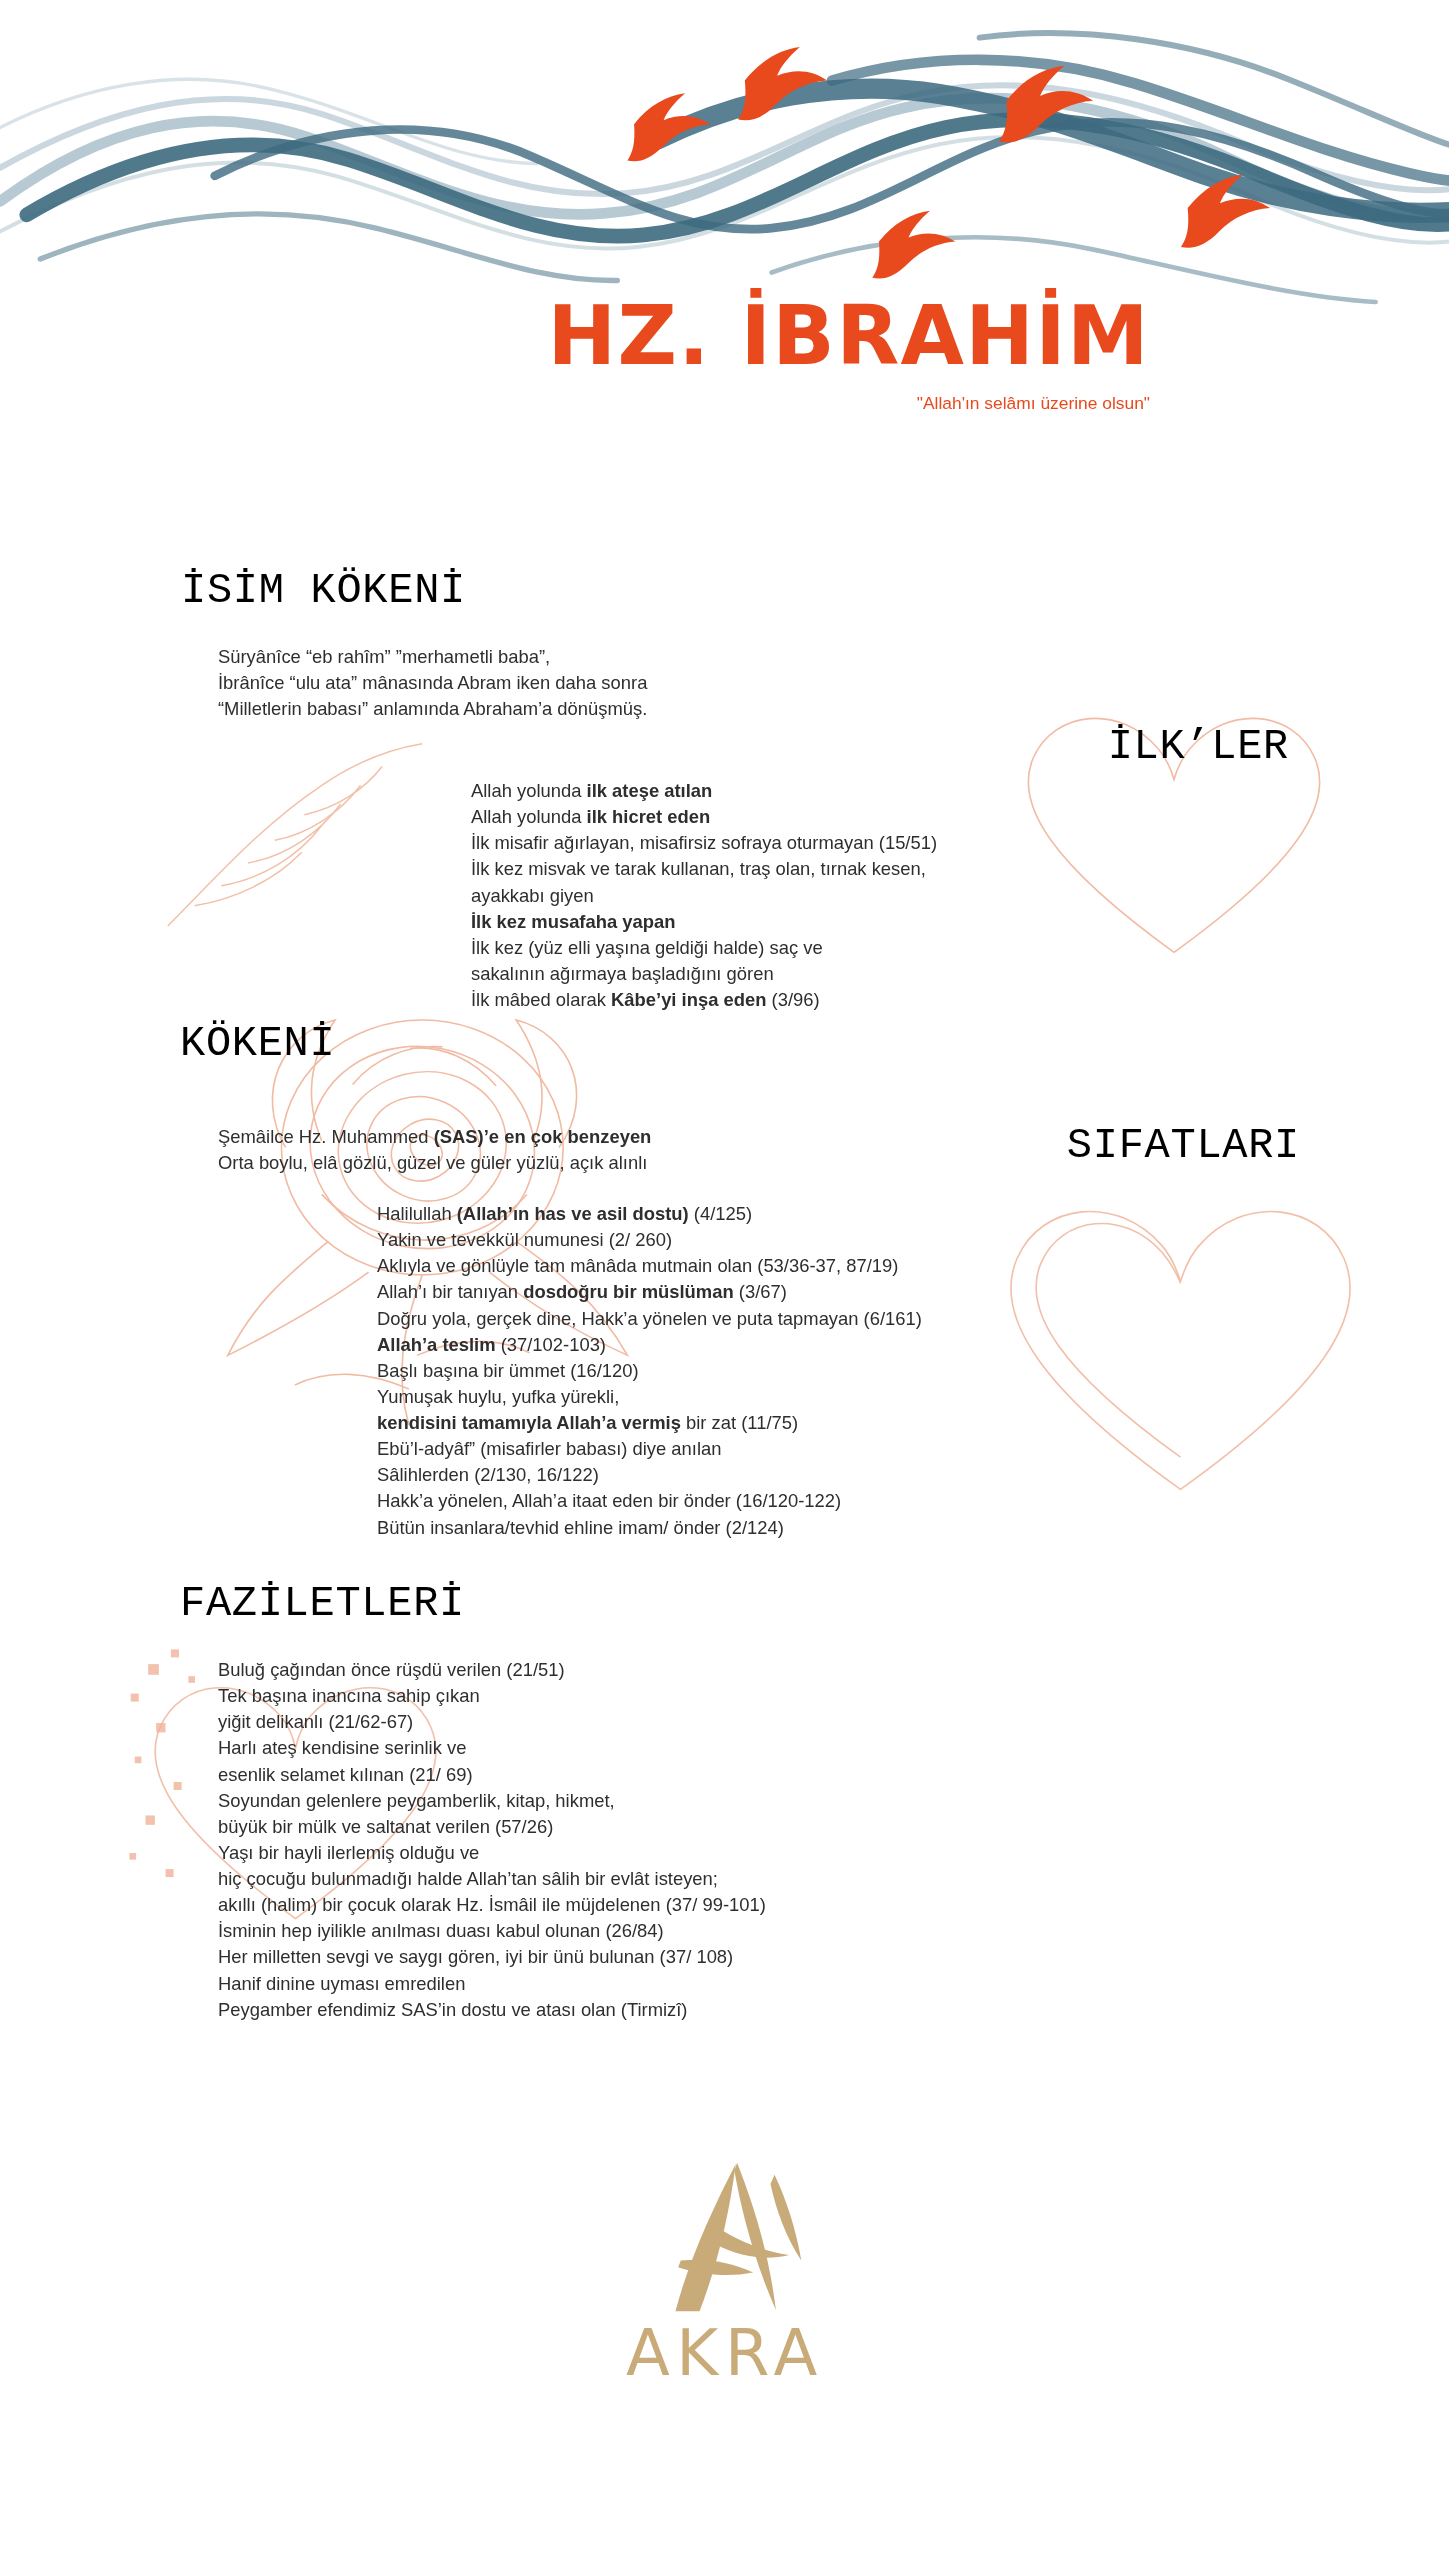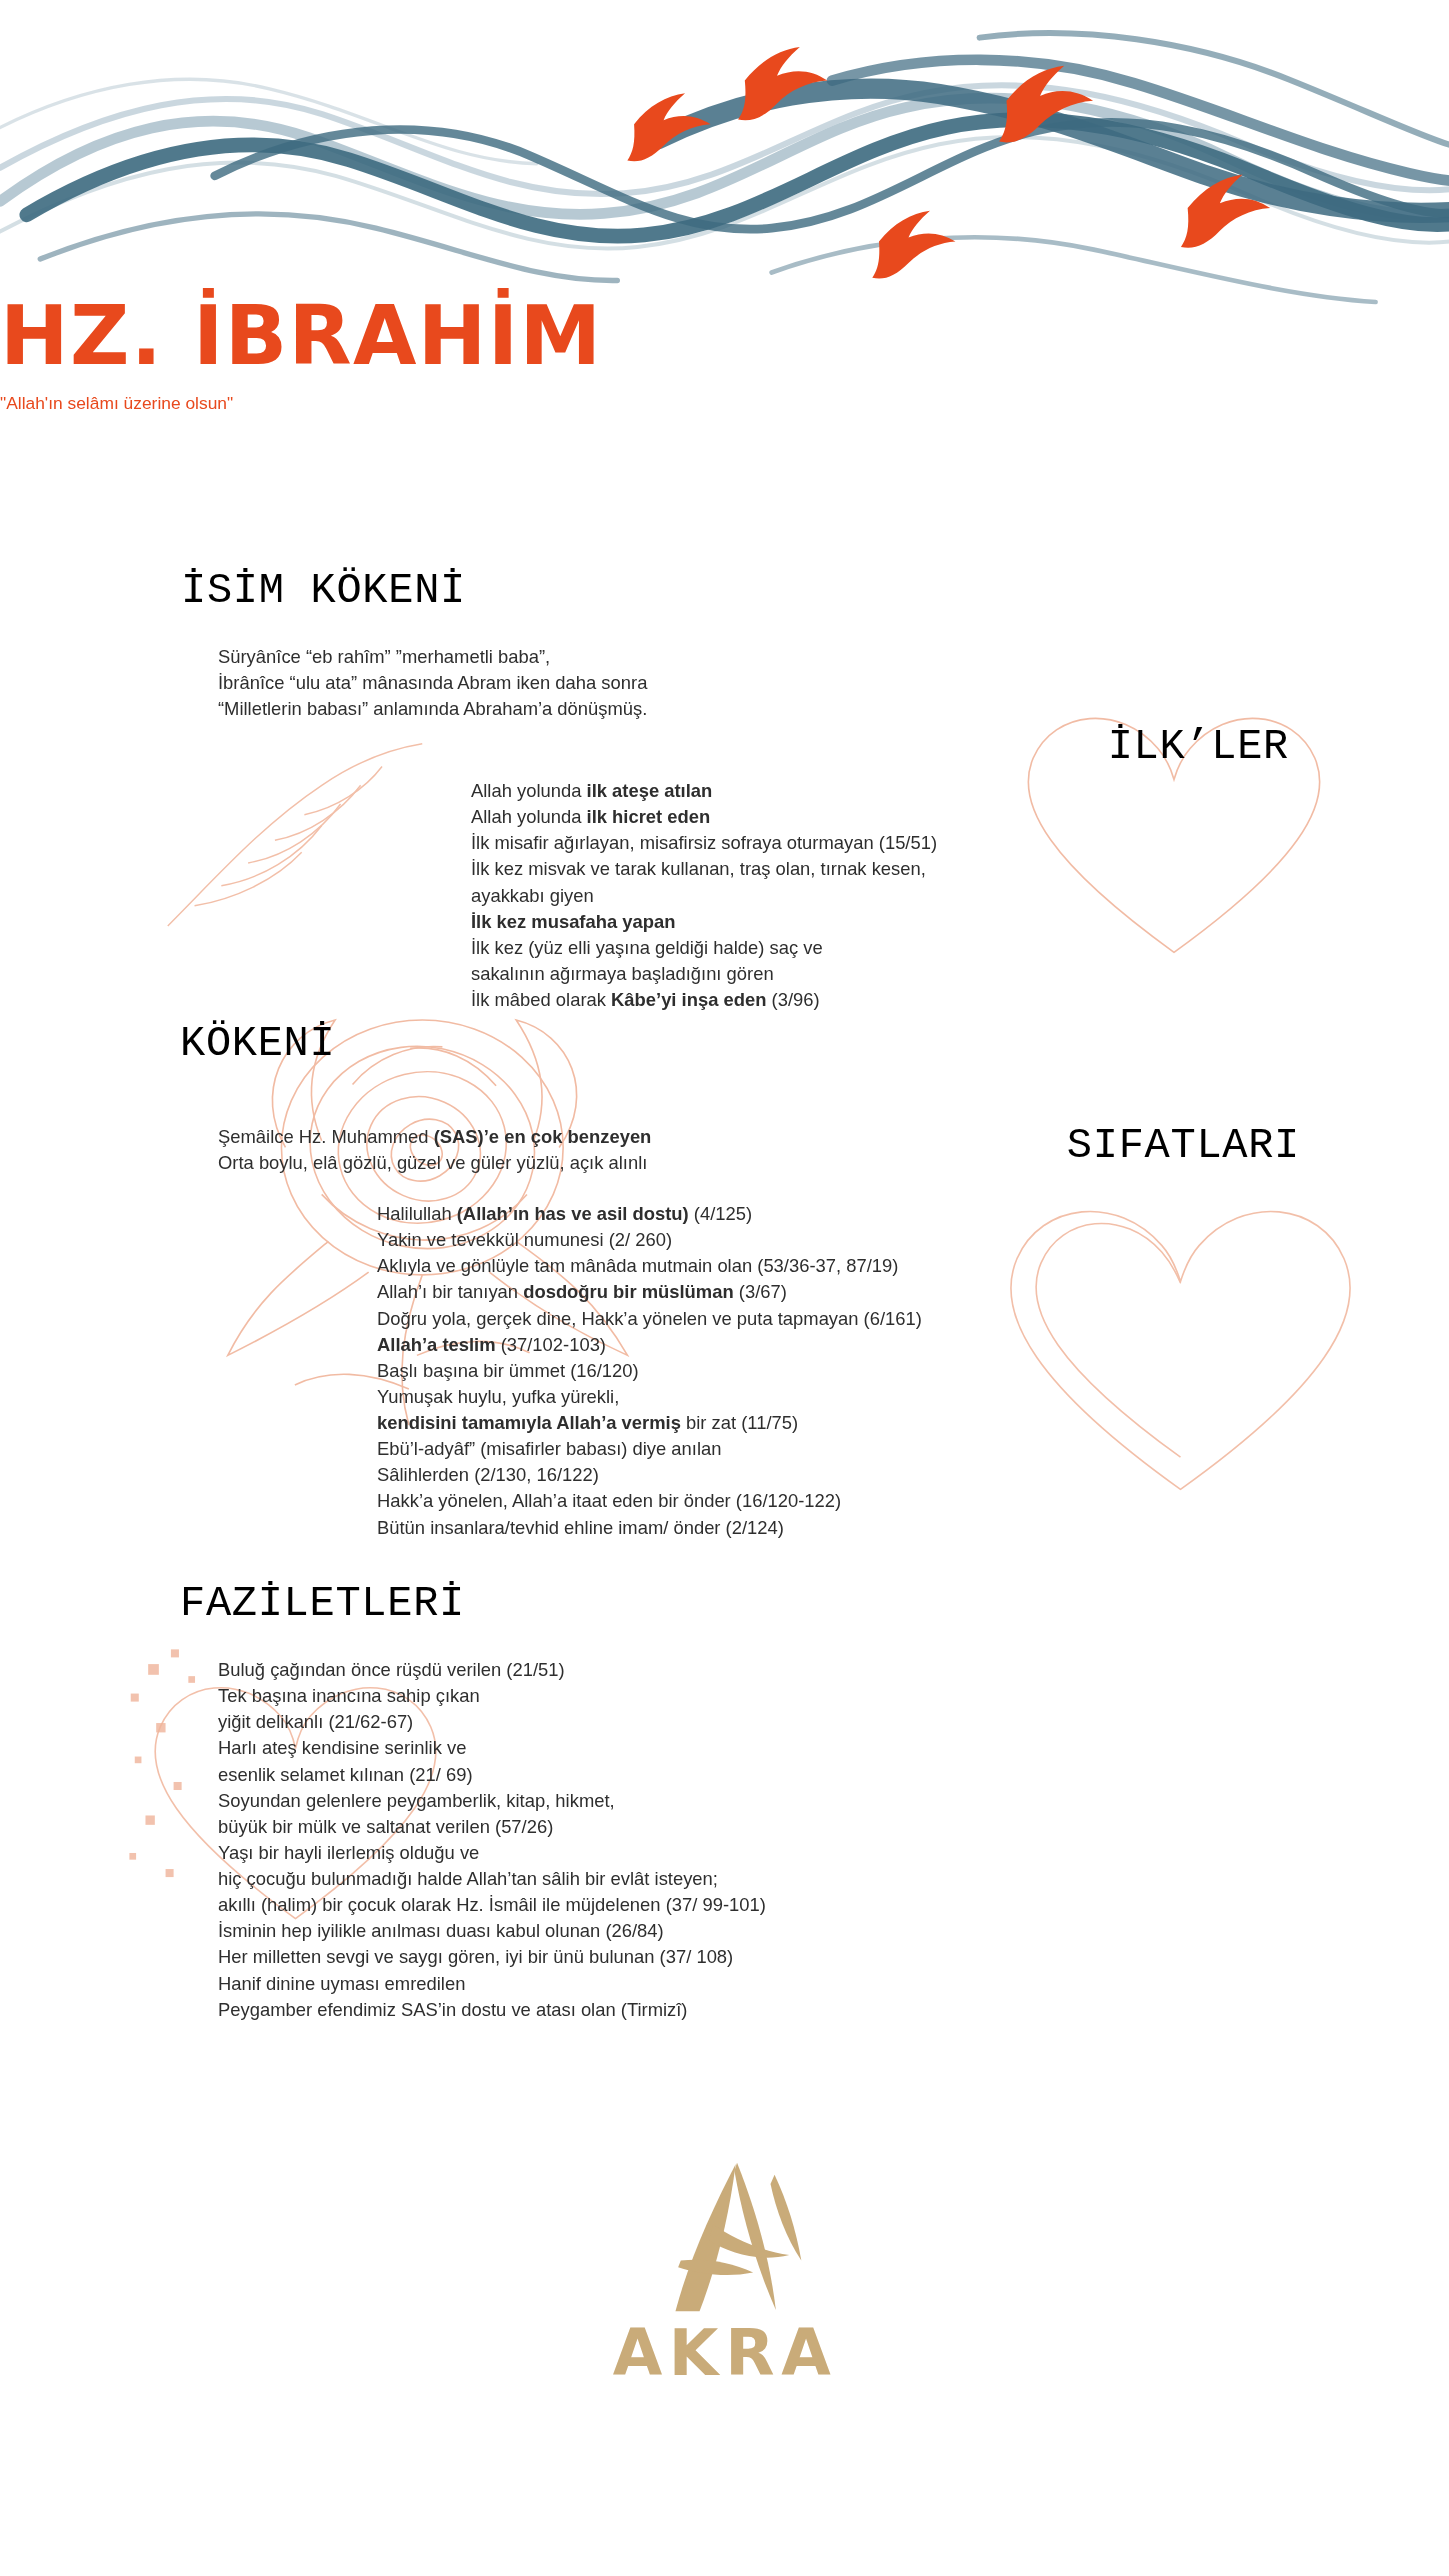--- a/index.html
+++ b/index.html
@@ -26,21 +26,21 @@
     overflow: hidden;
   }
   .top-art svg { display: block; }
 
   
   .title-block {
     position: absolute;
     top: 295px;
     left: 0;
     width: 1150px;
-    text-align: left;
+    text-align: right;
   }
   .main-title {
     font-family: "DejaVu Sans", sans-serif;
     font-weight: 700;
     font-size: 82px;
     letter-spacing: 1.3px;
     color: #e8491d;
     line-height: 1.0;
     margin: 0;
     padding: 0;
@@ -87,21 +87,21 @@
     left: 0;
     top: 2160px;
     width: 1450px;
     text-align: center;
   }
   .logo-word {
     font-family: "DejaVu Sans", sans-serif;
     font-size: 64px;
     letter-spacing: 6.7px;
     color: #c9ab79;
-    font-weight: 700;
+    font-weight: 400;
   }
 </style>
 </head>
 <body>
 
 <div class="top-art">
   <svg width="1450" height="349" viewBox="0 0 2161 520" xmlns="http://www.w3.org/2000/svg">
 
     <g fill="none" stroke="#9fb7c4" stroke-linecap="round">
       <path d="M0,300 C150,190 300,150 460,205 C620,262 740,330 900,318 C1080,305 1190,195 1350,160 C1520,122 1690,168 1830,235 C1960,298 2070,330 2161,318" stroke-width="16" opacity="0.75"></path>

